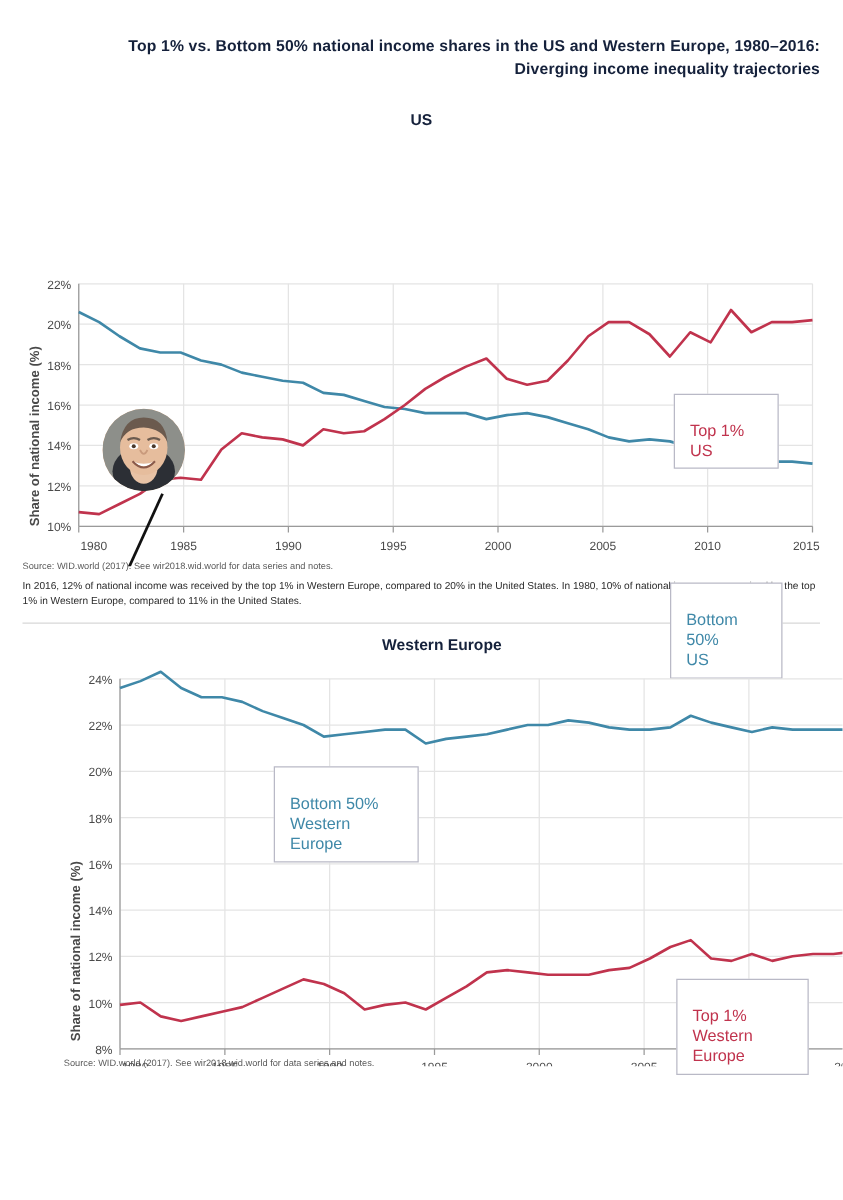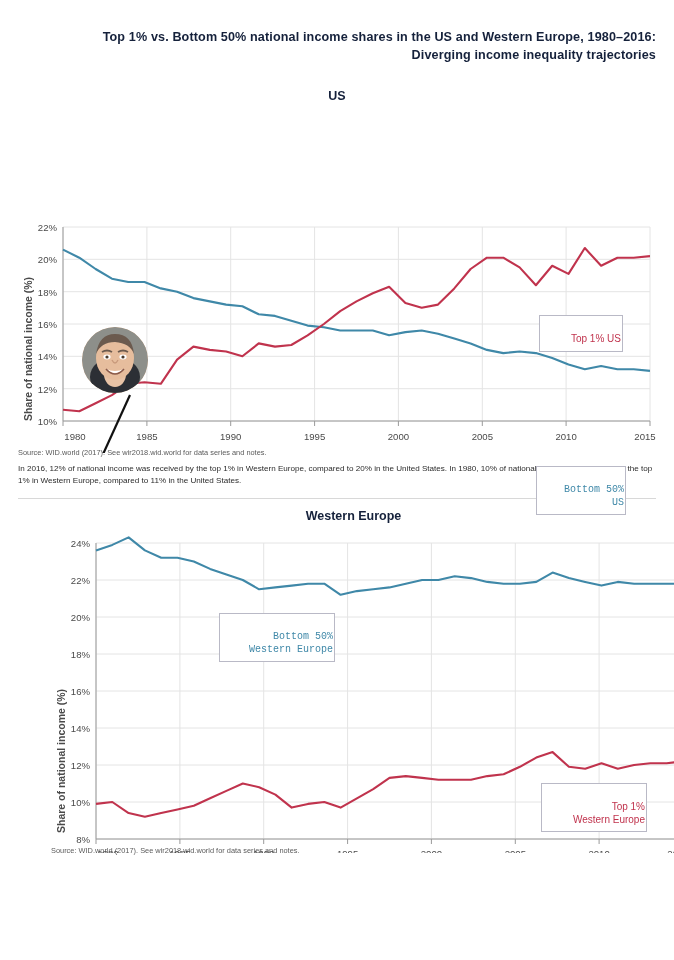--- a/index.html
+++ b/index.html
@@ -71,29 +71,29 @@
   }
   .divider {
     height: 1px;
     background: #d8d8d8;
     margin: 10px 18px 0 18px;
   }
   .legend-box {
     position: absolute;
     border: 1px solid #b9b9c6;
     background: #ffffff;
-    font-size: 10px;
+    font-size: 13px;
     line-height: 1.25;
-    text-align: right;
-    padding: 5px 1px;
+    text-align: left;
+    padding: 5px 12px;
     box-sizing: border-box;
     white-space: pre-line;
   }
   .legend-top { color: #c0334d; }
-  .legend-bottom { color: #3f88a8; font-family: Liberation Mono, monospace; }
+  .legend-bottom { color: #3f88a8; }
   .reagan {
     position: absolute;
     width: 66px;
     height: 66px;
     border-radius: 50%;
     overflow: hidden;
     background: #caa98d;
   }
   .reagan svg { display: block; }
   svg { display: block; }

